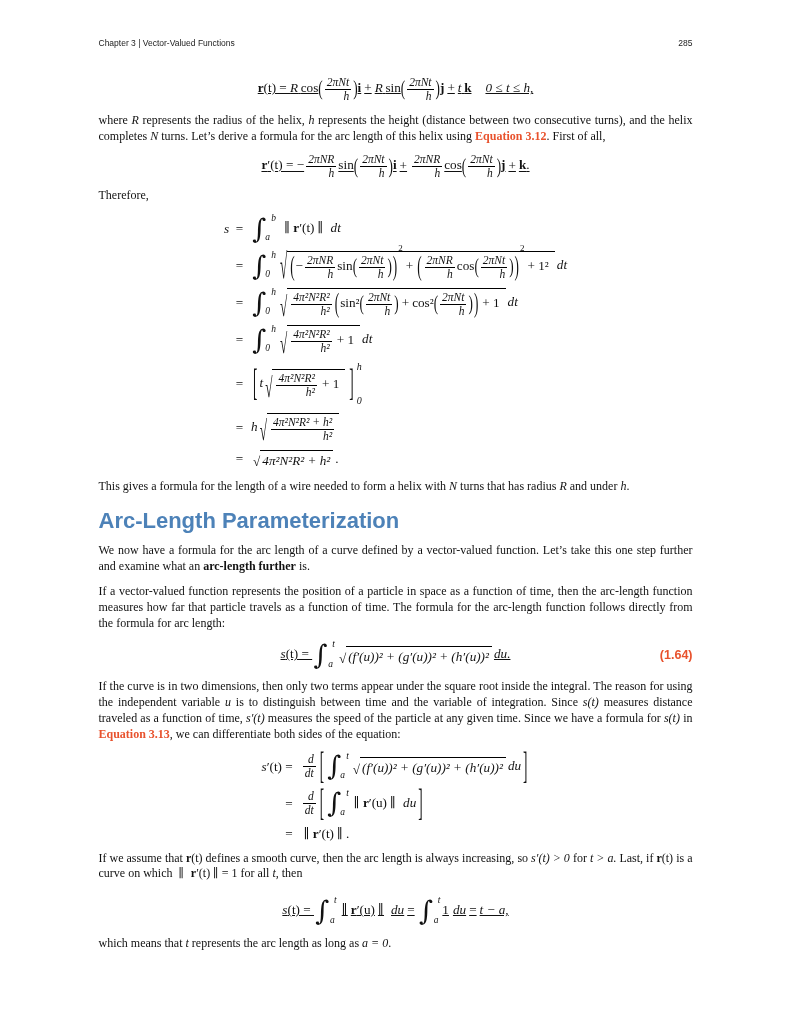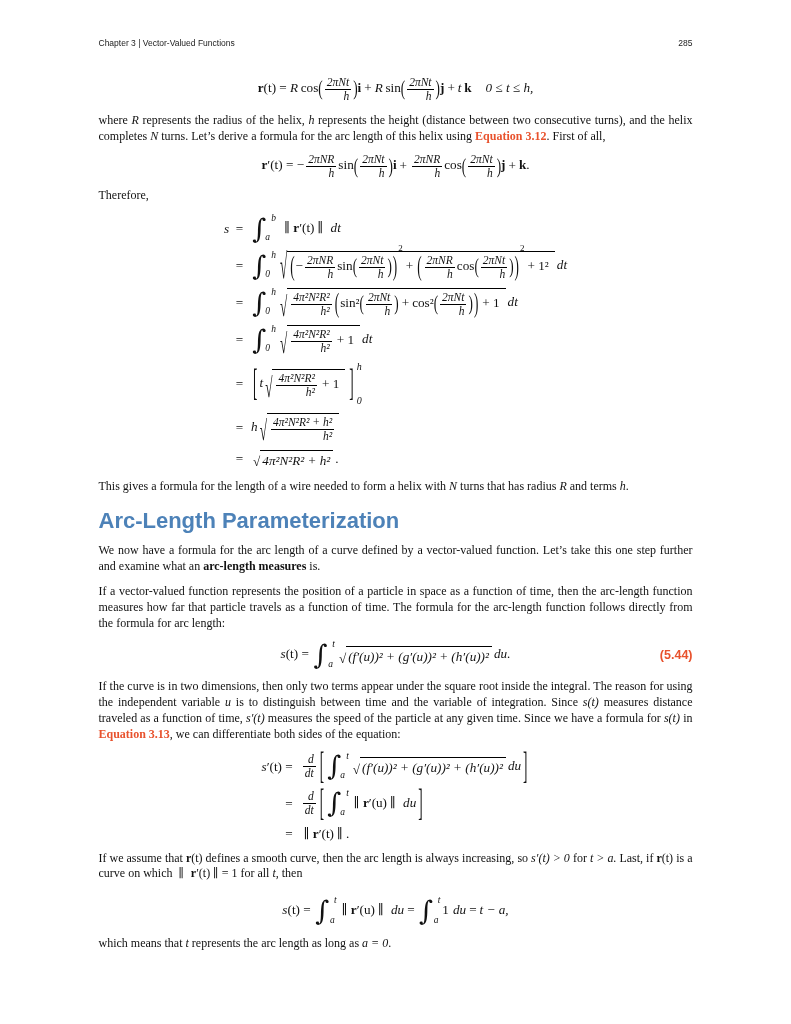--- a/index.html
+++ b/index.html
@@ -9,21 +9,21 @@
   .hdr{display:flex;justify-content:space-between;align-items:baseline;
        font-family:"Liberation Sans",sans-serif;font-size:8.5px;color:#222;}
   h2{font-family:"Liberation Sans",sans-serif;font-size:22px;font-weight:bold;
      color:var(--heading,#4d82b8);margin:14px 0 5px 0;}
   p{font-size:12px;line-height:15.8px;margin:9px 0;text-align:justify;}
   .it{font-style:italic;}
   .b{font-weight:bold;}
   .bv{font-weight:bold;font-style:normal;}
   .lnk{color:var(--accent,#e8522d);font-weight:bold;cursor:pointer;}
   
-  .eqline{text-align:center;white-space:nowrap;font-size:13.2px;margin:10px 0;}
+  .eqline{text-align:center;white-space:nowrap;font-size:13.2px;margin:10px 0;text-decoration:underline;}
   .eqwrap{position:relative;margin:8px 0;}
   .eqtag{position:absolute;right:0;top:8px;color:var(--accent,#e8522d);font-weight:bold;
          font-family:"Liberation Sans",sans-serif;font-size:12.5px;}
   .frac{display:inline-block;vertical-align:middle;text-align:right;margin:0 2px;
         font-size:11.5px;line-height:1.12;}
   .frac .fn,.frac .fd{display:block;padding:0 2px;font-style:italic;}
   .frac .fd{border-top:1px solid #000;}
   .intg{display:inline-flex;vertical-align:middle;align-items:center;margin:0 2px 0 1px;}
   .isgn{font-size:27px;line-height:.9;font-family:"DejaVu Serif",serif;}
   .ilims{display:inline-flex;flex-direction:column;justify-content:space-between;height:30px;
@@ -162,44 +162,44 @@
     <div class="dr">
       <span class="sqrt">
           <span class="rsgn">
             <span>√</span>
           </span>
           <span class="rbody"><span class="it">4π²N²R² + h²</span></span>
         </span><span>.</span>
     </div>
   </div>
 
-  <p style="margin-top:6px;"><span>This gives a formula for the length of a wire needed to form a helix with </span><span class="it">N</span><span> turns that has radius </span><span class="it">R</span><span> and terms </span><span class="it">h</span><span>.</span></p>
+  <p style="margin-top:6px;"><span>This gives a formula for the length of a wire needed to form a helix with </span><span class="it">N</span><span> turns that has radius </span><span class="it">R</span><span> and under </span><span class="it">h</span><span>.</span></p>
 
   <h2>Arc-Length Parameterization</h2>
 
-  <p><span>We now have a formula for the arc length of a curve defined by a vector-valued function. Let’s take this one step further and examine what an </span><span class="b">arc-length measures</span><span> is.</span></p>
+  <p><span>We now have a formula for the arc length of a curve defined by a vector-valued function. Let’s take this one step further and examine what an </span><span class="b">arc-length further</span><span> is.</span></p>
 
   <p>If a vector-valued function represents the position of a particle in space as a function of time, then the arc-length function measures how far that particle travels as a function of time. The formula for the arc-length function follows directly from the formula for arc length:</p>
 
   <div class="eqwrap">
     <div class="eqline" style="margin:4px 0;">
       <span class="it">s</span><span>(t) = </span><span class="intg">
           <span class="isgn">∫</span>
           <span class="ilims">
             <span class="up">t</span>
             <span class="lo">a</span>
           </span>
         </span><span class="sqrt">
           <span class="rsgn">
             <span>√</span>
           </span>
           <span class="rbody"><span class="it">(f′(u))² + (g′(u))² + (h′(u))²</span></span>
         </span><span class="it">du.</span>
     </div>
-    <span class="eqtag">(5.44)</span>
+    <span class="eqtag">(1.64)</span>
   </div>
 
   <p><span>If the curve is in two dimensions, then only two terms appear under the square root inside the integral. The reason for using the independent variable </span><span class="it">u</span><span> is to distinguish between time and the variable of integration. Since </span><span class="it">s(t)</span><span> measures distance traveled as a function of time, </span><span class="it">s′(t)</span><span> measures the speed of the particle at any given time. Since we have a formula for </span><span class="it">s(t)</span><span> in </span><span class="lnk">Equation 3.13</span><span>, we can differentiate both sides of the equation:</span></p>
 
   <div class="dgrid" style="margin:8px 0;">
     <div class="dl"><span class="it">s</span><span>′(t)</span>&nbsp;<span>=</span></div>
     <div class="dr">
       <span class="frac"><span class="fn">d</span><span class="fd">dt</span></span><span class="br b3">[</span><span class="intg">
           <span class="isgn">∫</span>
           <span class="ilims">

